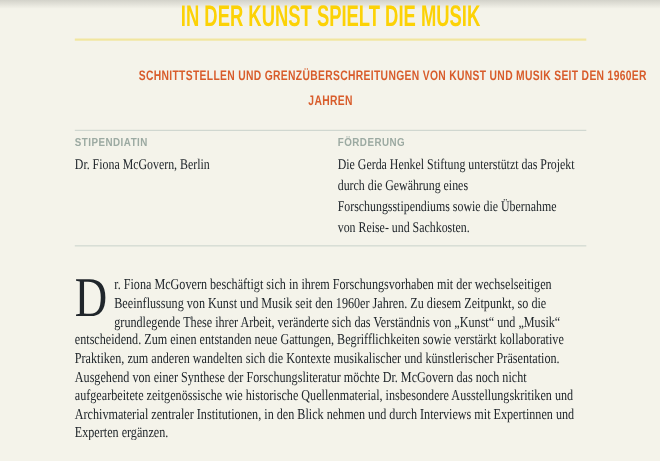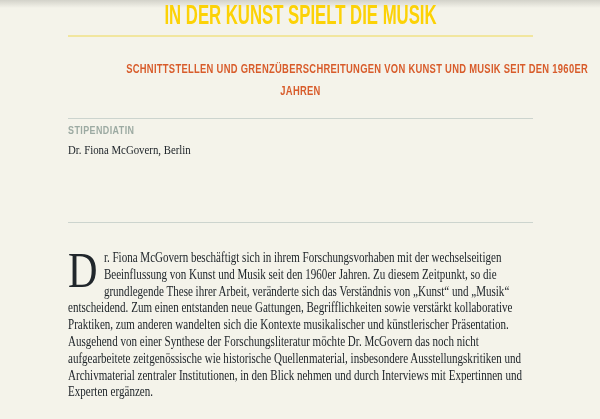--- a/index.html
+++ b/index.html
@@ -116,19 +116,23 @@
 
   <h2 class="subtitle"><span>SCHNITTSTELLEN UND GRENZÜBERSCHREITUNGEN VON KUNST UND MUSIK SEIT DEN 1960ER</span><br><span>JAHREN</span></h2>
 
   <div class="rule-gray rule-1"></div>
 
   <div class="cols">
     <div>
       <div class="col-label">STIPENDIATIN</div>
       <div class="col-text">Dr. Fiona McGovern, Berlin</div>
     </div>
+    <div>
+      <div class="col-label">FÖRDERUNG</div>
+      <div class="col-text">Die Gerda Henkel Stiftung unterstützt das Projekt durch die Gewährung eines Forschungsstipendiums sowie die Übernahme von Reise- und Sachkosten.</div>
+    </div>
   </div>
 
   <div class="rule-gray rule-2"></div>
 
   <p class="article"><span class="dropcap">D</span><span>r. Fiona McGovern beschäftigt sich in ihrem Forschungsvorhaben mit der wechselseitigen Beeinflussung von Kunst und Musik seit den 1960er Jahren. Zu diesem Zeitpunkt, so die grundlegende These ihrer Arbeit, veränderte sich das Verständnis von „Kunst“ und „Musik“ entscheidend. Zum einen entstanden neue Gattungen, Begrifflichkeiten sowie verstärkt kollaborative Praktiken, zum anderen wandelten sich die Kontexte musikalischer und künstlerischer Präsentation. Ausgehend von einer Synthese der Forschungsliteratur möchte Dr. McGovern das noch nicht aufgearbeitete zeitgenössische wie historische Quellenmaterial, insbesondere Ausstellungskritiken und Archivmaterial zentraler Institutionen, in den Blick nehmen und durch Interviews mit Expertinnen und Experten ergänzen.</span></p>
 
 </div>
 
 </body></html>

